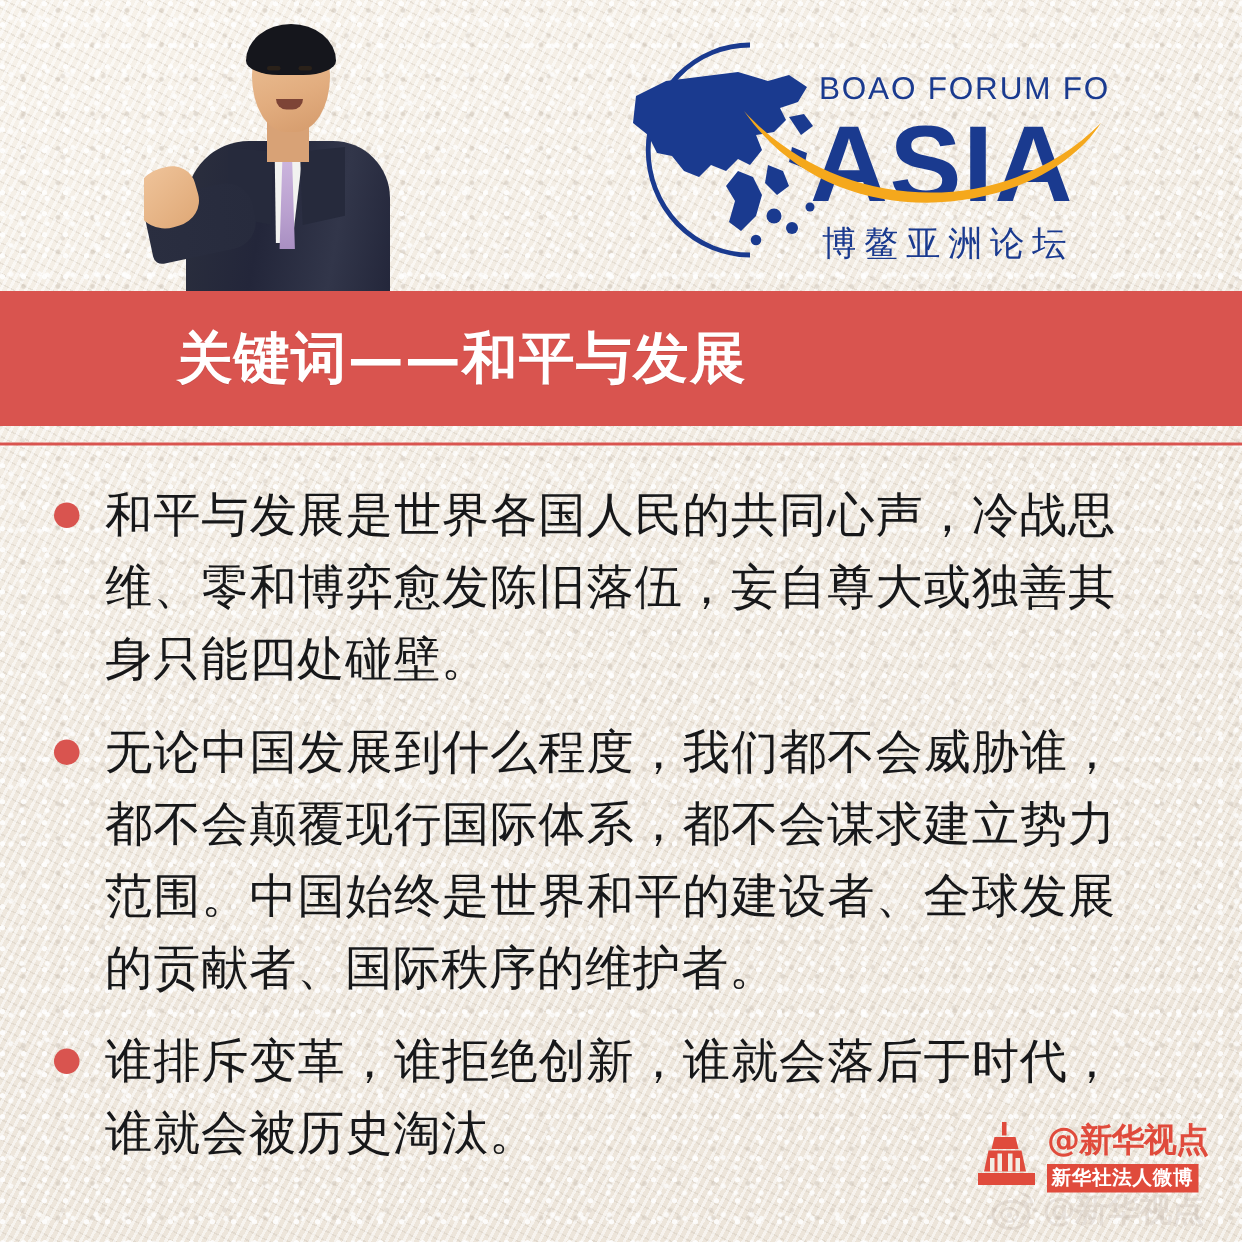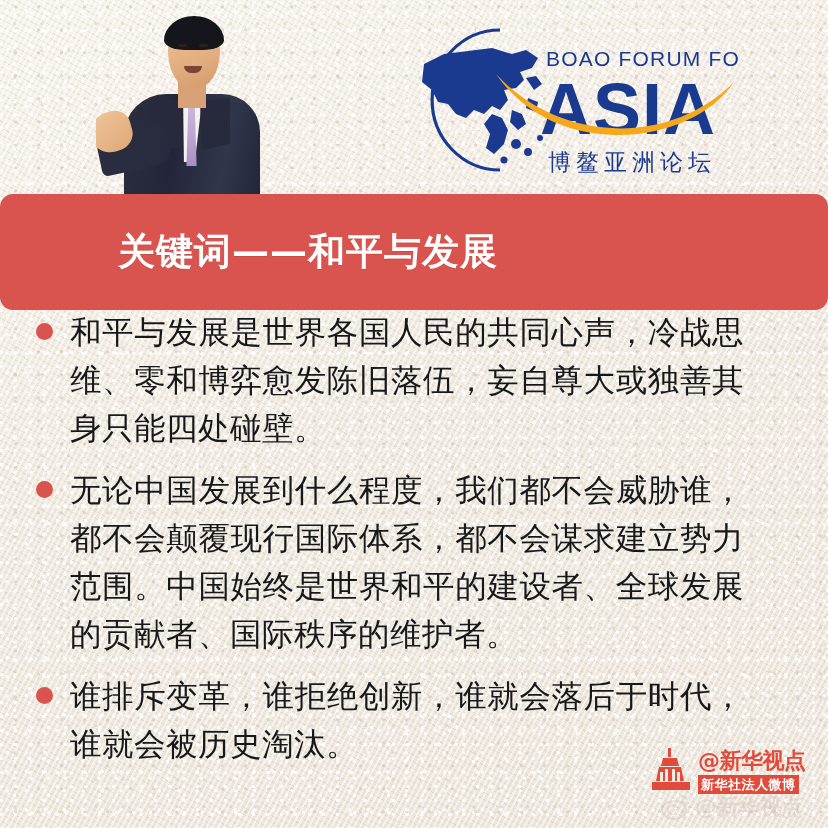--- a/index.html
+++ b/index.html
@@ -171,25 +171,24 @@
     height: 160px;
   }
   .bfa-logo svg { display:block; width:330px; height:160px; }
 
   
   .title-banner {
     position: absolute;
     left: 0;
     top: 194px;
     width: 828px;
-    height: 116px;
+    height: 90px;
     background: #d9544f;
     display: flex;
     align-items: center;
-    border-radius: 13px;
   }
   .title-text {
     margin-left: 118px;
     color: #ffffff;
     font-family: "DejaVu Serif", serif;
     font-size: 37px;
     font-weight: bold;
     letter-spacing: 1px;
     text-shadow: 0 1px 0 rgba(0,0,0,0.08);
   }
@@ -200,21 +199,21 @@
     top: 295px;
     width: 828px;
     height: 2px;
     background: #d9544f;
   }
 
   
   .content {
     position: absolute;
     left: 0;
-    top: 308px;
+    top: 320px;
     width: 772px;
   }
   .bullet-row {
     display: flex;
     align-items: flex-start;
     padding: 0 28px 0 36px;
     margin-bottom: 14px;
   }
   .bullet-dot {
     flex: 0 0 auto;

